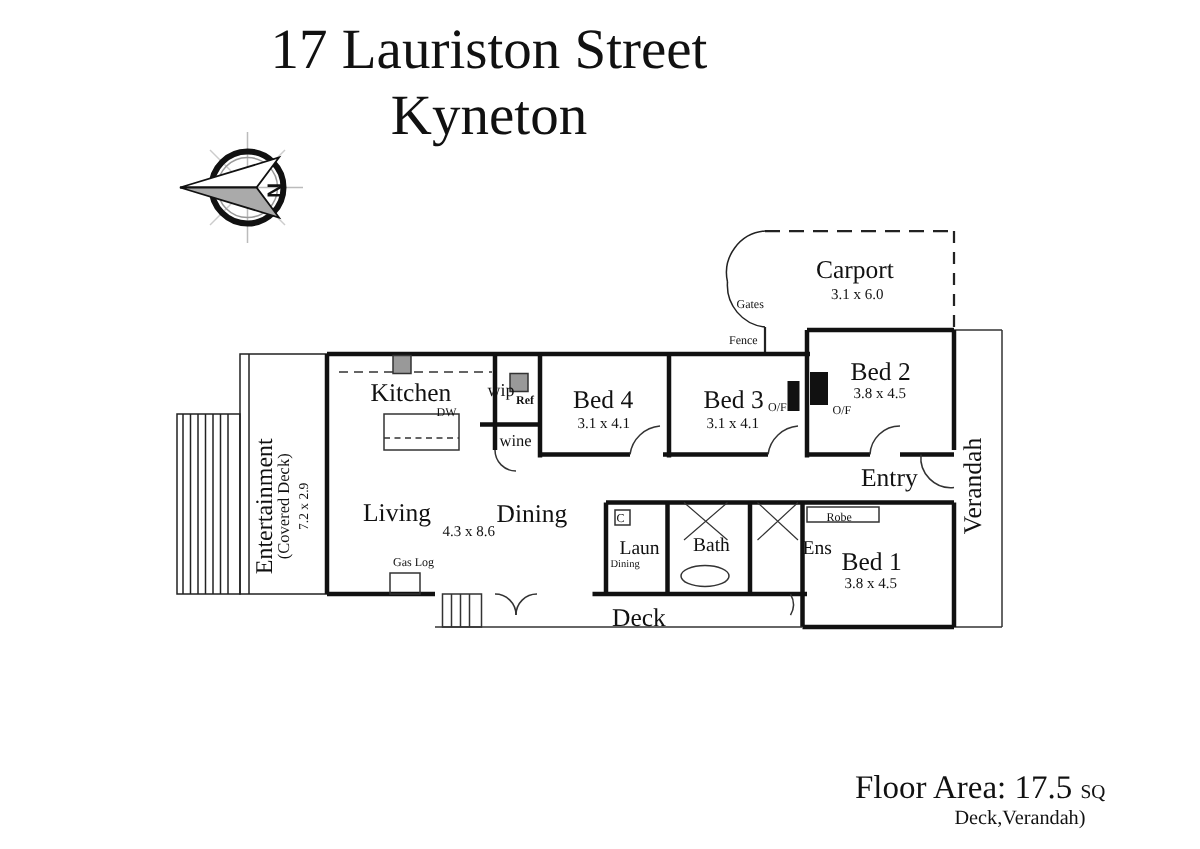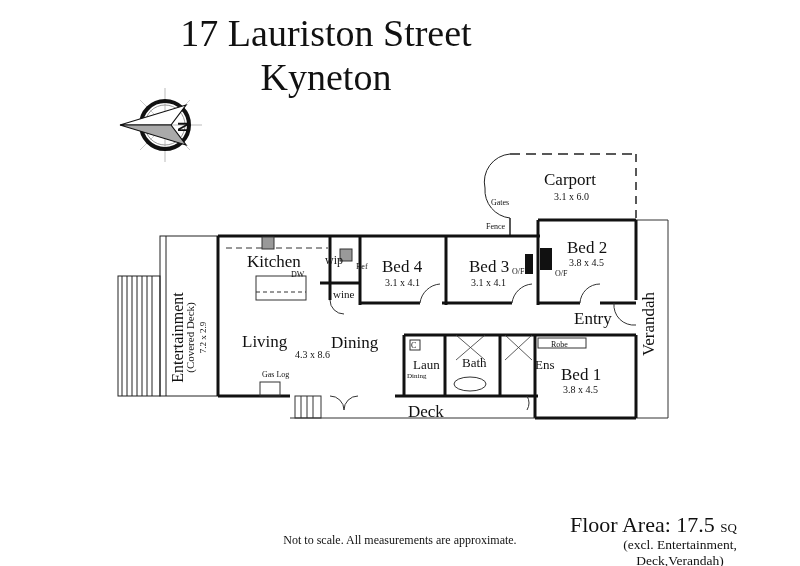--- a/index.html
+++ b/index.html
@@ -122,21 +122,21 @@
 </svg>
 
 <div class="lbl room" style="left:544px;top:170px;">Carport</div>
 <div class="lbl dim" style="left:554px;top:191px;">3.1 x 6.0</div>
 <div class="lbl tiny" style="left:491px;top:198px;">Gates</div>
 <div class="lbl tiny" style="left:486px;top:222px;">Fence</div>
 
 <div class="lbl room" style="left:247px;top:252px;">Kitchen</div>
 <div class="lbl tiny" style="left:291px;top:270px;">DW</div>
 <div class="lbl" style="left:325px;top:253px;font-size:12px;">wip</div>
-<div class="lbl tiny" style="left:356px;top:262px;">Ref</div>
+<div class="lbl tiny" style="left:344px;top:262px;font-weight:bold;">Ref</div>
 <div class="lbl" style="left:333px;top:288px;font-size:11px;">wine</div>
 
 <div class="lbl room" style="left:382px;top:257px;">Bed 4</div>
 <div class="lbl dim" style="left:385px;top:277px;">3.1 x 4.1</div>
 <div class="lbl room" style="left:469px;top:257px;">Bed 3</div>
 <div class="lbl dim" style="left:471px;top:277px;">3.1 x 4.1</div>
 <div class="lbl tiny" style="left:512px;top:267px;">O/F</div>
 <div class="lbl tiny" style="left:555px;top:269px;">O/F</div>
 <div class="lbl room" style="left:567px;top:238px;">Bed 2</div>
 <div class="lbl dim" style="left:569px;top:257px;">3.8 x 4.5</div>
@@ -158,22 +158,20 @@
 <div class="lbl" style="left:462px;top:355px;font-size:13px;">Bath</div>
 <div class="lbl" style="left:511px;top:357px;font-size:13px;margin-left:24px;">Ens</div>
 <div class="lbl tiny" style="left:551px;top:340px;">Robe</div>
 <div class="lbl room" style="left:574px;top:309px;">Entry</div>
 <div class="lbl room" style="left:561px;top:365px;">Bed 1</div>
 <div class="lbl dim" style="left:563px;top:384px;">3.8 x 4.5</div>
 <div class="lbl room" style="left:408px;top:402px;">Deck</div>
 <div class="lbl room" style="left:617px;top:314px;transform:rotate(-90deg);">Verandah</div>
 
 <div class="foot" style="left:170px;top:533px;width:460px;">
-  <div>Not to scale. All measurements are approximate.</div>
 </div>
 <div class="area">
   <span>Floor Area: 17.5</span>
   <small>SQ</small>
 </div>
 <div class="excl">
-  <div>(excl. Entertainment,</div>
   <div>Deck,Verandah)</div>
 </div>
 
 </body></html>

